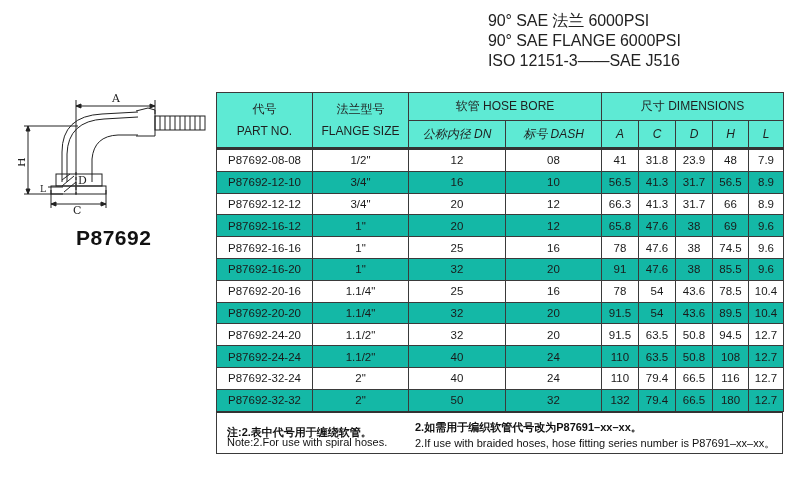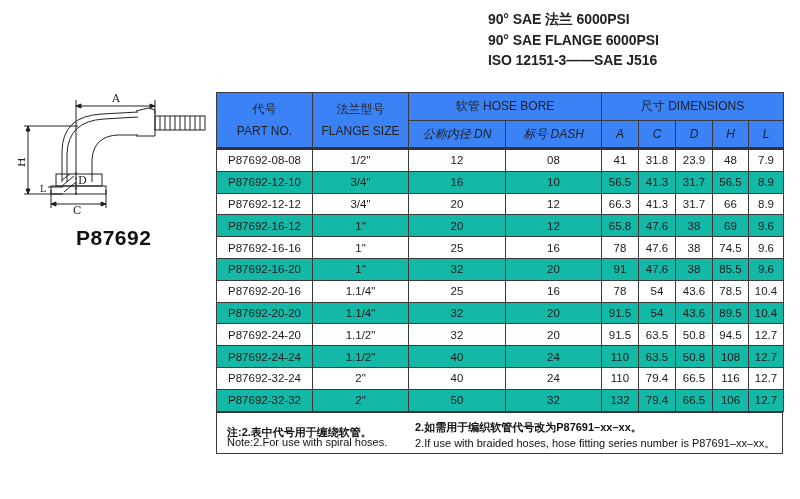--- a/index.html
+++ b/index.html
@@ -1,25 +1,25 @@
 <!DOCTYPE html>
 <html><head>
 <meta charset="utf-8">
 <style>
   html, body { margin:0; padding:0; background:#ffffff; }
   body { width:800px; height:499px; position:relative; overflow:hidden;
          font-family:"Liberation Sans", "DejaVu Sans", sans-serif; color:#1a1a1a; }
-  .spec { position:absolute; left:488px; font-size:14px; color:#222; letter-spacing:-0.1px; white-space:nowrap;font-weight:bold; }
+  .spec { position:absolute; left:488px; font-size:16px; color:#222; letter-spacing:-0.1px; white-space:nowrap; }
   .spec.s1 { top:11px; } .spec.s2 { top:32px; } .spec.s3 { top:52px; }
   .drawing { position:absolute; left:18px; top:84px; width:190px; height:130px; }
   .model { position:absolute; left:76px; top:226px; font-size:21px; font-weight:bold; color:#111; letter-spacing:0.5px; }
   table.spec-table { position:absolute; left:216px; top:92px; border-collapse:collapse;
                      font-size:11.5px; table-layout:fixed; }
   .spec-table td, .spec-table th { border:1px solid #3a3a3a; text-align:center; padding:0; font-weight:normal; white-space:nowrap; }
-  .spec-table thead th { background:#3b82f6; color:#1f1f1f; font-size:12px; }
+  .spec-table thead th { background:#5eead4; color:#1f1f1f; font-size:12px; }
   .spec-table thead tr.h1 th { height:27px; }
   .spec-table thead tr.h2 th { height:26px;font-style:italic; }
   .spec-table thead { border-bottom:3px solid #333; }
   .spec-table tbody td { height:20.8px; }
   .spec-table tbody tr.shade td { background:#14b8a6; }
   .spec-table tbody tr.plain td { background:#ffffff; }
   .notes { position:absolute; left:216px; top:411px; width:565px; height:40px; border:1px solid #3a3a3a; border-top:2px solid #333; background:#fff; font-size:11px; }
   .note { position:absolute; white-space:nowrap; color:#111; }
   .n1 { left:10px; top:12px; font-weight:bold; } .n2 { left:10px; top:23px; }
   .n3 { left:198px; top:7px; font-weight:bold; } .n4 { left:198px; top:23px;text-align:center; }
@@ -245,21 +245,21 @@
         <td>12.7</td>
       </tr>
       <tr class="shade">
         <td>P87692-32-32</td>
         <td>2"</td>
         <td>50</td>
         <td>32</td>
         <td>132</td>
         <td>79.4</td>
         <td>66.5</td>
-        <td>106</td>
+        <td>180</td>
         <td>12.7</td>
       </tr>
     </tbody>
 </table>
 
 <div class="notes">
   <div class="note n1">注:2.表中代号用于缠绕软管。</div>
   <div class="note n2">Note:2.For use with spiral hoses.</div>
   <div class="note n3">2.如需用于编织软管代号改为P87691–xx–xx。</div>
   <div class="note n4">2.If use with braided hoses, hose fitting series number is P87691–xx–xx。</div>

